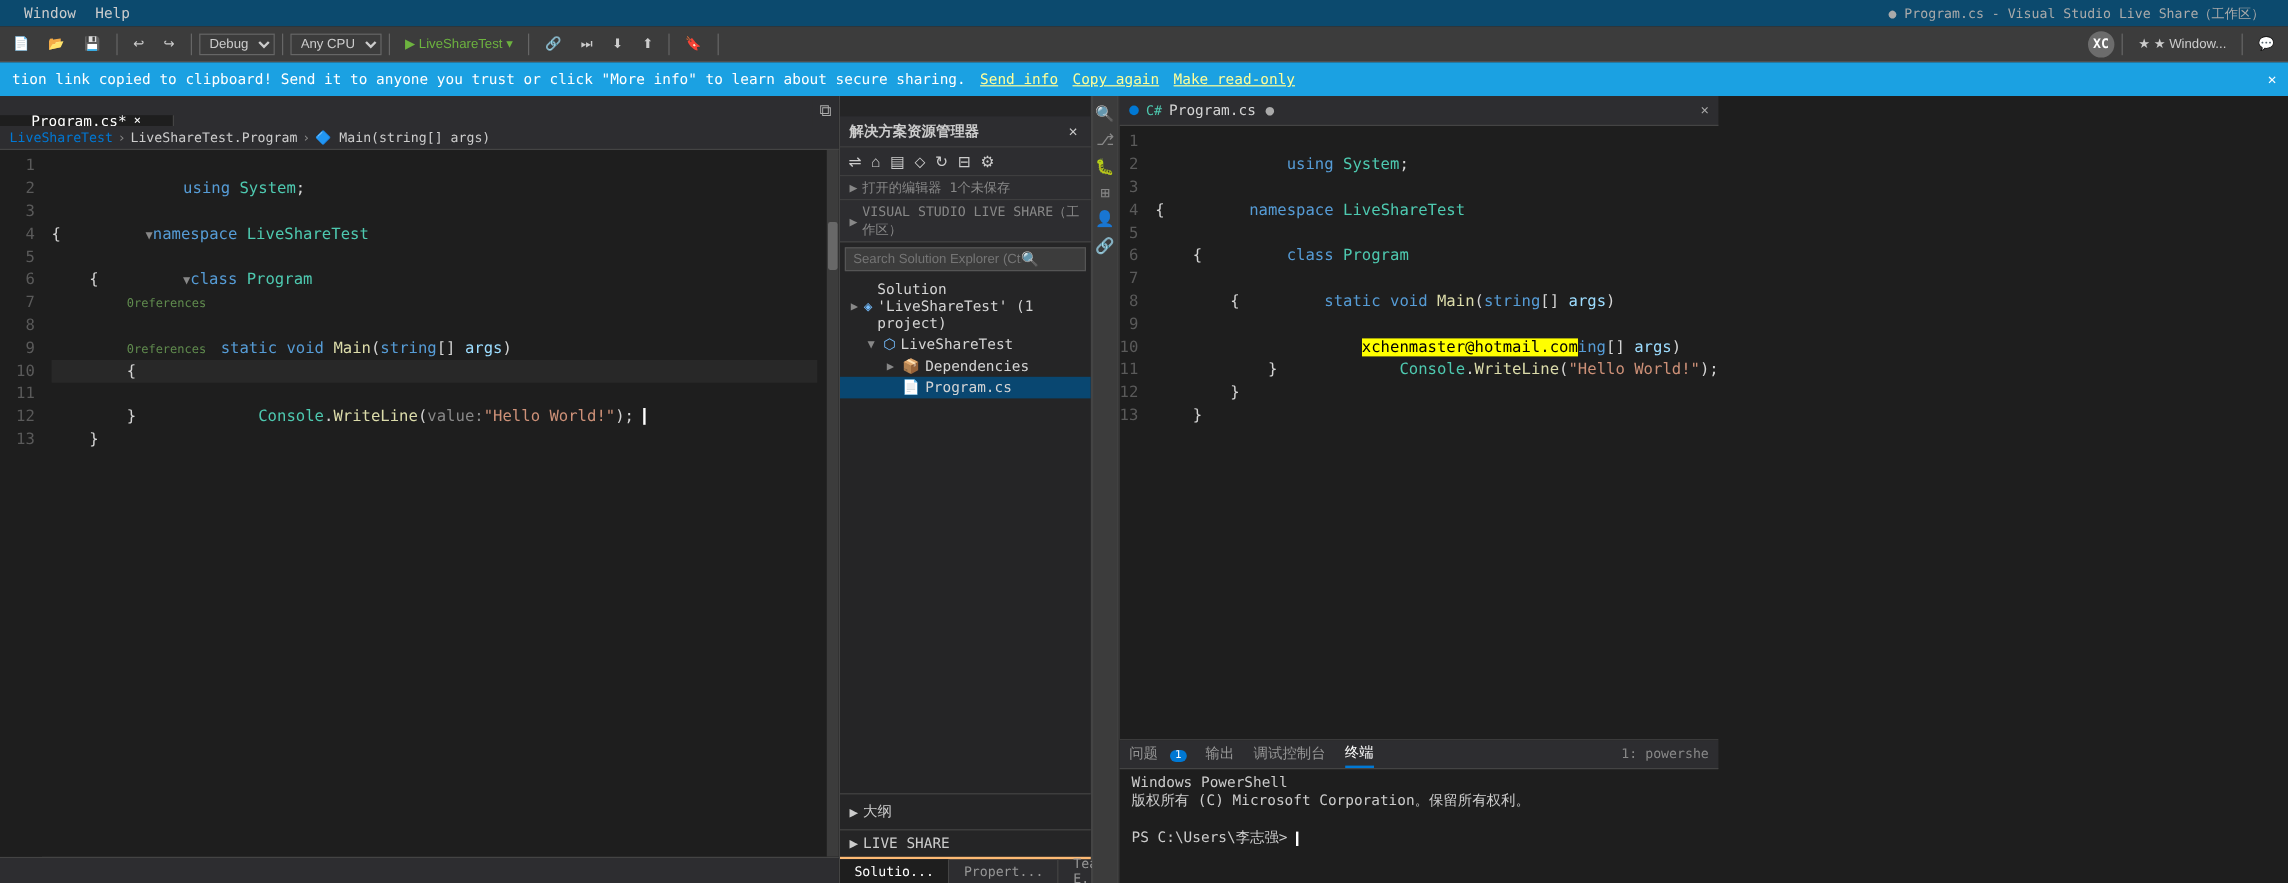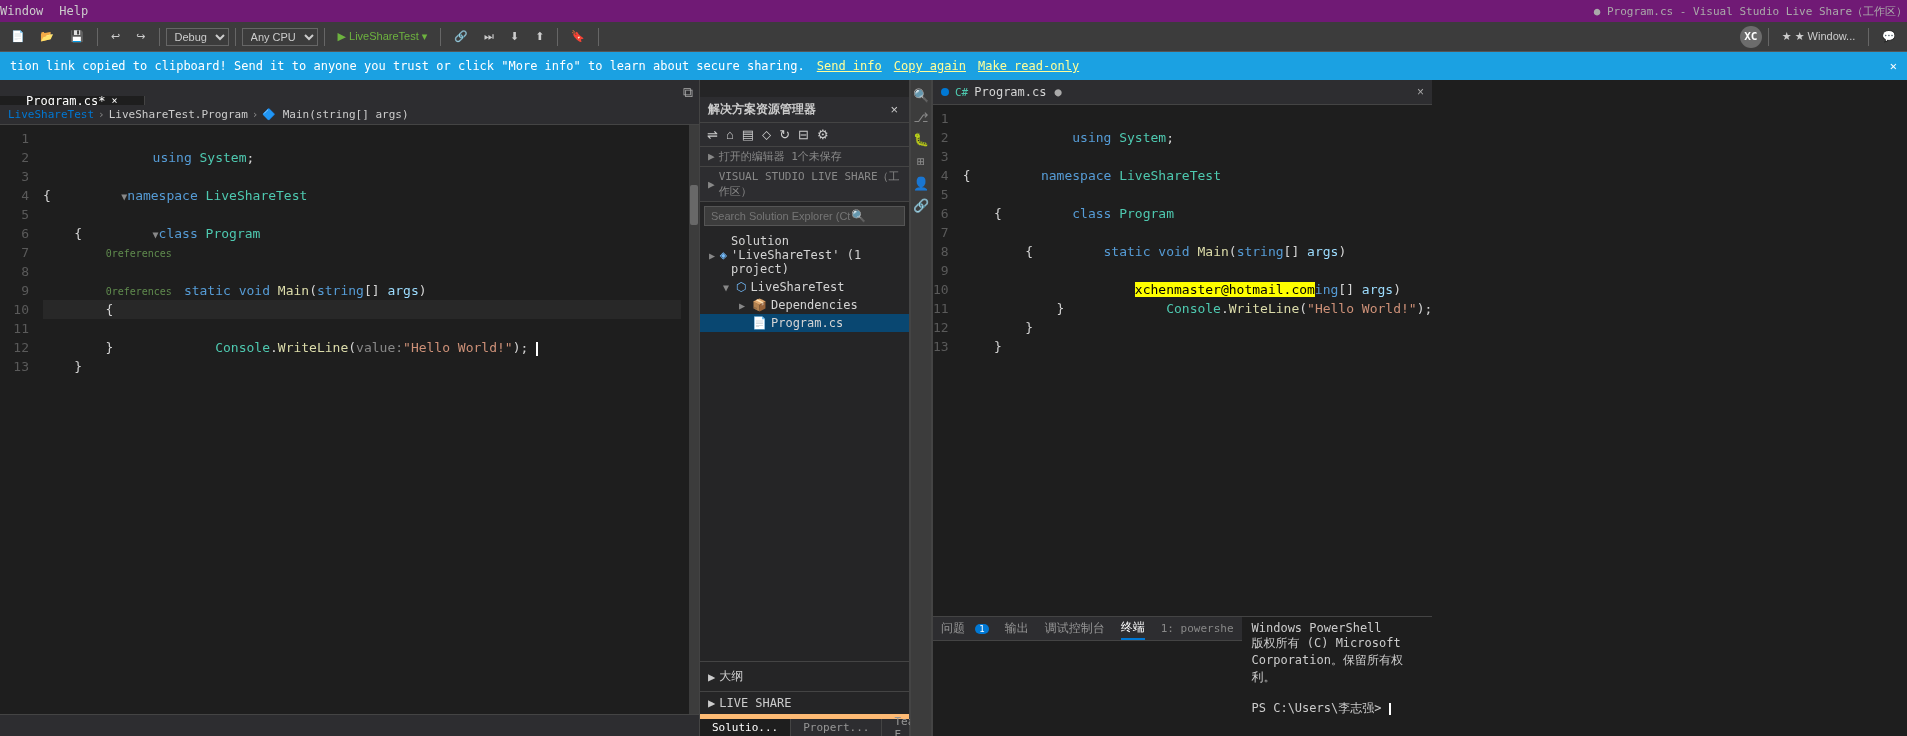--- a/index.html
+++ b/index.html
@@ -1,19 +1,19 @@
 <!DOCTYPE html>
 <html><head>
   <meta charset="utf-8">
   <style>
     * { margin: 0; padding: 0; box-sizing: border-box; }
     body { font-family: 'Segoe UI', Consolas, monospace; font-size: 12px; background: #1e1e1e; color: #d4d4d4; overflow: hidden; width: 1907px; height: 736px; }
 
     
-    .title-bar { background: #701a75; height: 22px; display: flex; align-items: center; padding: 0 0; gap: 16px; color: #cccccc; font-size: 12px; }
+    .title-bar { background: #0c4a6e; height: 22px; display: flex; align-items: center; padding: 0 20px; gap: 16px; color: #cccccc; font-size: 12px; }
 
     
     .toolbar { background: #3c3c3c; height: 30px; display: flex; align-items: center; padding: 0 4px; gap: 2px; border-bottom: 1px solid #555; }
     .toolbar-btn { background: transparent; border: 1px solid transparent; color: #cccccc; padding: 2px 6px; cursor: pointer; font-size: 11px; border-radius: 2px; display: flex; align-items: center; gap: 3px; }
     .toolbar-separator { width: 1px; height: 18px; background: #666; margin: 0 4px; }
     .toolbar-dropdown { background: #3c3c3c; border: 1px solid #666; color: #cccccc; font-size: 11px; padding: 1px 4px; cursor: pointer; }
 
     
     .notification-bar { background: #1ba1e2; height: 28px; display: flex; align-items: center; padding: 0 10px; gap: 12px; color: white; font-size: 12px; }
     .notif-link { color: #ffff99; cursor: pointer; text-decoration: underline; }
@@ -69,29 +69,29 @@
 
     
     .live-share-panel { width: 500px; background: #1e1e1e; display: flex; flex-direction: column; border-left: 1px solid #444; }
     .ls-title-bar { background: #2d2d30; height: 25px; display: flex; align-items: center; padding: 0 8px; gap: 6px; font-size: 12px; border-bottom: 1px solid #444; }
     .ls-title-dot { width: 8px; height: 8px; background: #0078d4; border-radius: 50%; }
     .ls-code-area { flex: 1; display: flex; overflow: hidden; }
     .ls-line-numbers { width: 35px; color: #5a5a5a; text-align: right; padding: 4px 6px 0 0; font-size: 13px; font-family: Consolas, monospace; line-height: 19px; }
     .ls-code-content { flex: 1; padding: 4px 8px; font-size: 13px; font-family: Consolas, monospace; line-height: 19px; }
 
     
-    .terminal-panel { height: 120px; background: #1e1e1e; border-top: 1px solid #444; display: flex; flex-direction: row; }
+    .terminal-panel { height: 120px; background: #1e1e1e; border-top: 1px solid #444; display: flex; flex-direction: column; }
     .terminal-tabs { background: #2d2d30; height: 24px; display: flex; align-items: center; padding: 0 8px; gap: 16px; font-size: 12px; border-bottom: 1px solid #444; }
     .terminal-tab { cursor: pointer; color: #969696; padding: 2px 0; }
     .terminal-tab.active { color: #ffffff; border-bottom: 2px solid #0078d4; }
     .terminal-tab-badge { background: #0078d4; color: white; font-size: 9px; border-radius: 8px; padding: 0 4px; margin-left: 3px; }
     .terminal-content { flex: 1; padding: 4px 10px; font-family: Consolas, monospace; font-size: 12px; color: #cccccc; }
 
     
-    .bottom-tabs { height: 22px; background: #2d2d30; display: flex; align-items: stretch; border-top: 5px solid #fdba74; }
+    .bottom-tabs { height: 22px; background: #2d2d30; display: flex; align-items: stretch; border-top: 2px solid #fdba74; }
     .bottom-tab { padding: 0 12px; display: flex; align-items: center; font-size: 11px; cursor: pointer; color: #969696; border-right: 1px solid #444; }
     .bottom-tab.active { color: #ffffff; background: #1e1e1e; }
 
     
     .outline-section { background: #252526; border-top: 1px solid #444; padding: 4px 8px; font-size: 12px; }
     .outline-header { display: flex; align-items: center; gap: 4px; color: #cccccc; cursor: pointer; padding: 2px 0; }
 
     
     .fold-arrow { color: #888; font-size: 10px; cursor: pointer; }
 

